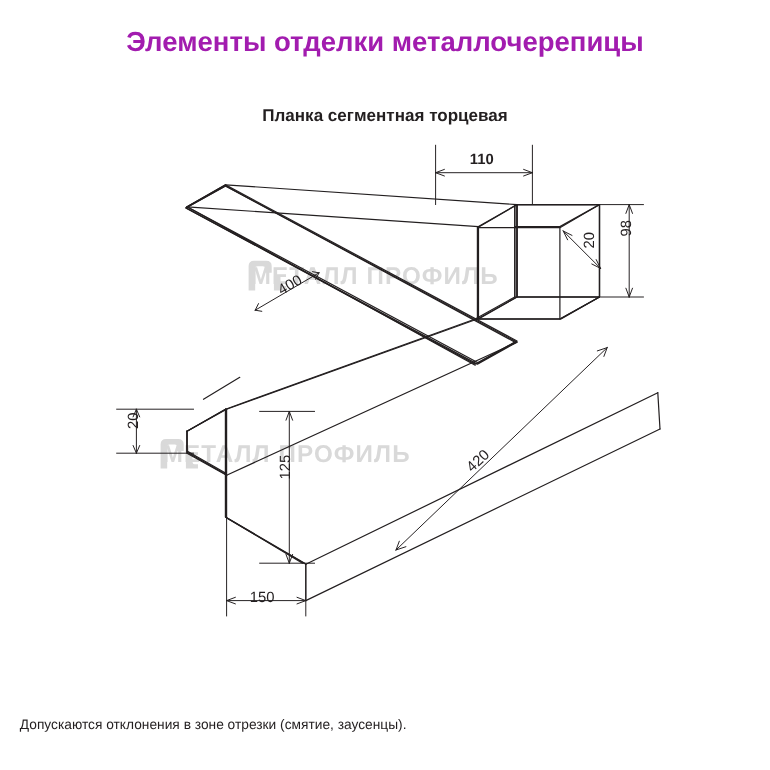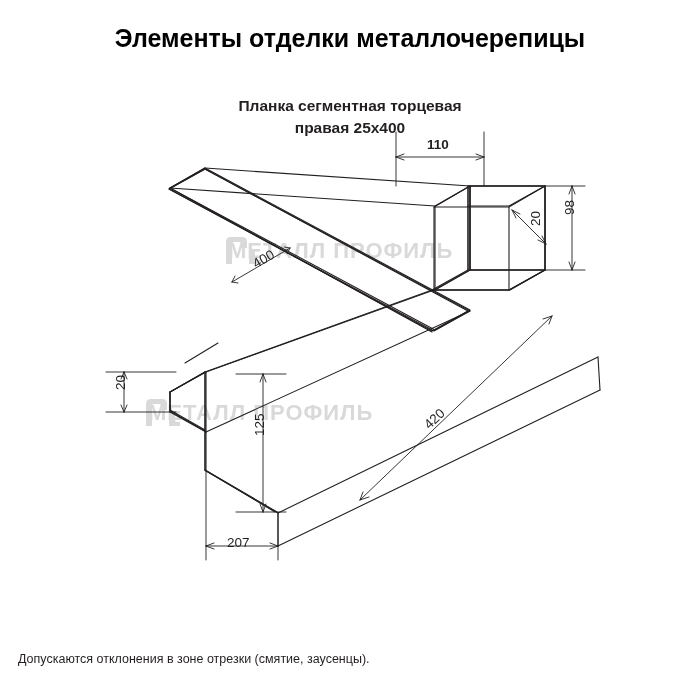--- a/index.html
+++ b/index.html
@@ -23,21 +23,21 @@
   }
   .title {
     position: absolute;
     left: 0;
     top: 24px;
     width: 700px;
     text-align: center;
     font-size: 25px;
     font-weight: bold;
     letter-spacing: 0px;
-    color: #000000;
+    color: #a21caf;
   }
   .subtitle {
     position: absolute;
     left: 0;
     top: 95px;
     width: 700px;
     text-align: center;
     font-size: 15.5px;
     font-weight: bold;
     line-height: 22px;
@@ -86,21 +86,20 @@
 </style>
 </head>
 <body>
 
 <div class="page">
 
   <div class="title">Элементы отделки металлочерепицы</div>
 
   <div class="subtitle">
     <div>Планка сегментная торцевая</div>
-    <div>правая 25х400</div>
   </div>
 
   <svg class="wm-logo" style="left:222px; top:234px;" width="40" height="34" viewBox="0 0 40 34">
     <path d="M4 30 L4 8 Q4 3 9 3 L20 3 Q25 3 25 8 L25 14 L19 14 L19 10 Q19 8 17 8 L12 8 Q10 8 10 10 L10 30 Z" fill="#d9d9d9"></path>
     <path d="M27 30 L27 17 L33 17 L33 24 Q33 26 35 26 L38 26 L38 30 Z" fill="#d9d9d9"></path>
   </svg>
   <div class="watermark wm1">МЕТАЛЛ ПРОФИЛЬ</div>
 
   <svg class="wm-logo" style="left:142px; top:396px;" width="40" height="34" viewBox="0 0 40 34">
     <path d="M4 30 L4 8 Q4 3 9 3 L20 3 Q25 3 25 8 L25 14 L19 14 L19 10 Q19 8 17 8 L12 8 Q10 8 10 10 L10 30 Z" fill="#d9d9d9"></path>
@@ -271,19 +270,19 @@
     </g>
   </svg>
 
   <div class="dim-label" style="left:427px; top:137px;font-weight:bold;">110</div>
   <div class="dim-label" style="left:562px; top:215px; transform: rotate(-90deg); transform-origin: left top;">98</div>
   <div class="dim-label" style="left:528px; top:226px; transform: rotate(-90deg); transform-origin: left top;">20</div>
   <div class="dim-label" style="left:250px; top:258px; transform: rotate(-30deg); transform-origin: left top;">400</div>
   <div class="dim-label" style="left:113px; top:390px; transform: rotate(-90deg); transform-origin: left top;">20</div>
   <div class="dim-label" style="left:421px; top:421px; transform: rotate(-43deg); transform-origin: left top;">420</div>
   <div class="dim-label" style="left:252px; top:436px; transform: rotate(-90deg); transform-origin: left top;">125</div>
-  <div class="dim-label" style="left:227px; top:535px;">207</div>
+  <div class="dim-label" style="left:227px; top:535px;">150</div>
 
   <div class="footer">
     <div>Допускаются отклонения в зоне отрезки (смятие, заусенцы).</div>
   </div>
 
 </div>
 
 </body></html>

